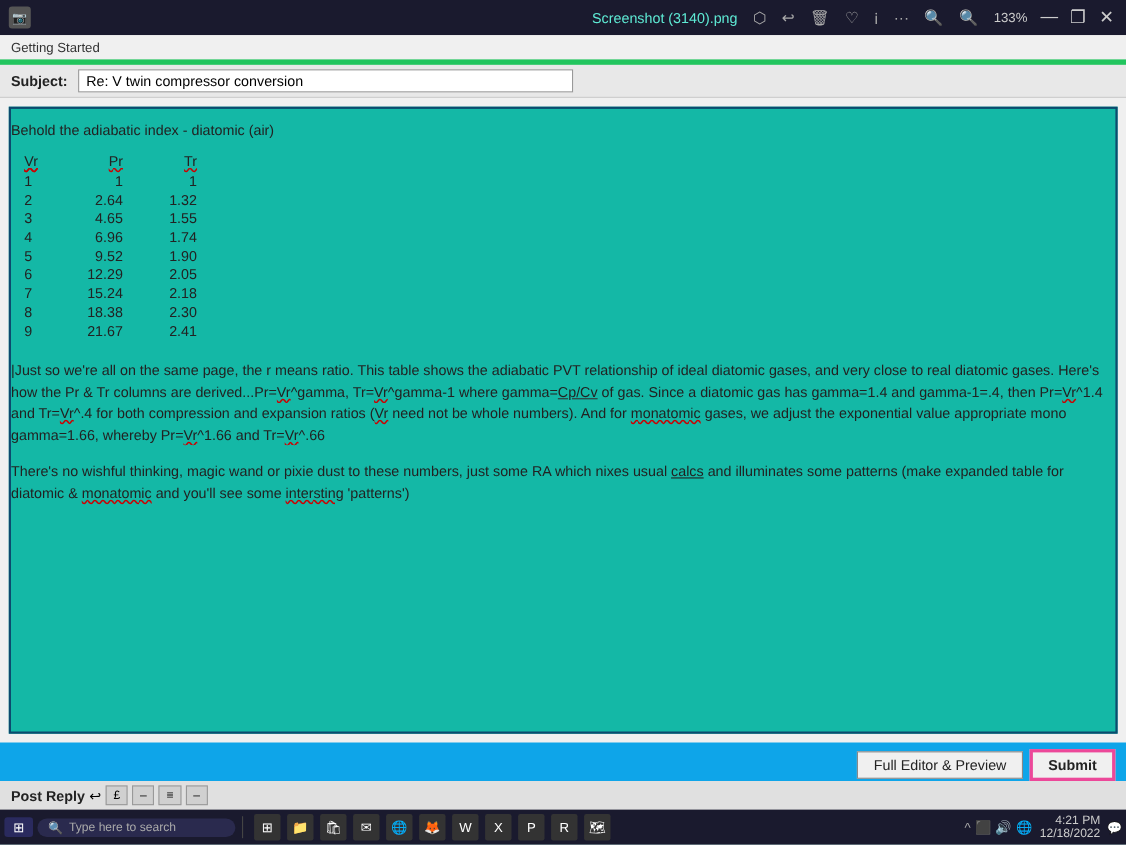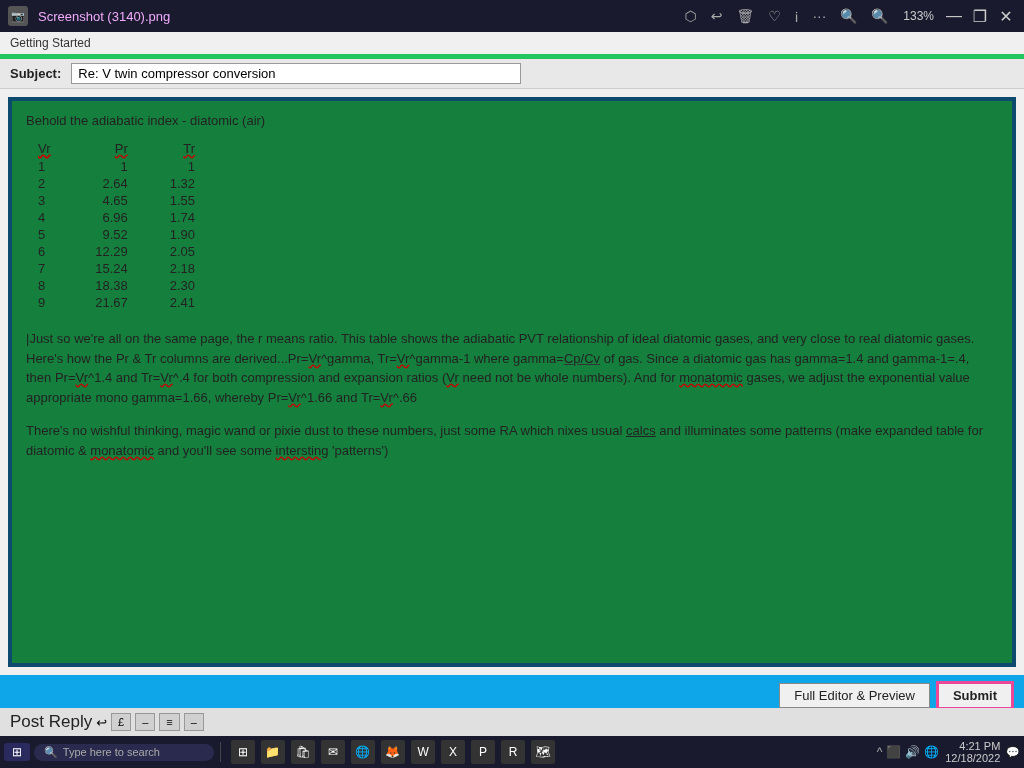--- a/index.html
+++ b/index.html
@@ -9,21 +9,21 @@
     .title-bar {
       background: #1a1a2e;
       color: white;
       height: 32px;
       display: flex;
       align-items: center;
       padding: 0 8px;
       gap: 10px;
     }
     .title-bar-icon { width: 20px; height: 20px; background: #555; border-radius: 3px; display: flex; align-items: center; justify-content: center; font-size: 11px; color: white; }
-    .title-bar-title { flex: 1; text-align: left; font-size: 13px; color: #f0abfc; }
+    .title-bar-title { flex: 1; text-align: right; font-size: 13px; color: #5eead4; }
     .title-bar-controls { display: flex; gap: 6px; align-items: center; }
     .title-icon { color: #aaa; font-size: 14px; cursor: pointer; padding: 0 4px; }
     .zoom-text { color: #ccc; font-size: 12px; padding: 0 4px; }
     .win-btn { width: 20px; height: 20px; display: flex; align-items: center; justify-content: center; color: #ccc; font-size: 16px; cursor: pointer; }
 
     
     .nav-bar {
       background: #f0f0f0;
       padding: 4px 10px;
       font-size: 12px;
@@ -44,24 +44,24 @@
     .subject-input {
       border: 1px solid #999;
       padding: 2px 6px;
       font-size: 13px;
       width: 450px;
       background: white;
     }
 
     
     .main-content {
-      background: #15803d;
+      background: #14b8a6;
       margin: 8px;
-      border: 4px solid #0c4a6e;
-      padding: 12px 14px;
+      border: 2px solid #0c4a6e;
+      padding: 12px 0;
       min-height: 570px;
       position: relative;
     }
 
     .intro-text { font-size: 13px; color: #222; margin-bottom: 12px; }
 
     
     .data-table { border-collapse: collapse; margin-bottom: 18px; margin-left: 8px; }
     .data-table th, .data-table td {
       text-align: right;
@@ -113,21 +113,21 @@
       position: absolute;
       bottom: 32px;
       left: 0;
       right: 0;
       background: #e0e0e0;
       padding: 4px 10px;
       display: flex;
       align-items: center;
       gap: 4px;
     }
-    .post-reply-label { font-size: 17px; font-weight: normal; color: #222; }
+    .post-reply-label { font-size: 13px; font-weight: bold; color: #222; }
     .pr-btn {
       background: #d0d0d0;
       border: 1px solid #999;
       padding: 2px 6px;
       font-size: 11px;
       cursor: pointer;
     }
 
     
     .taskbar {

